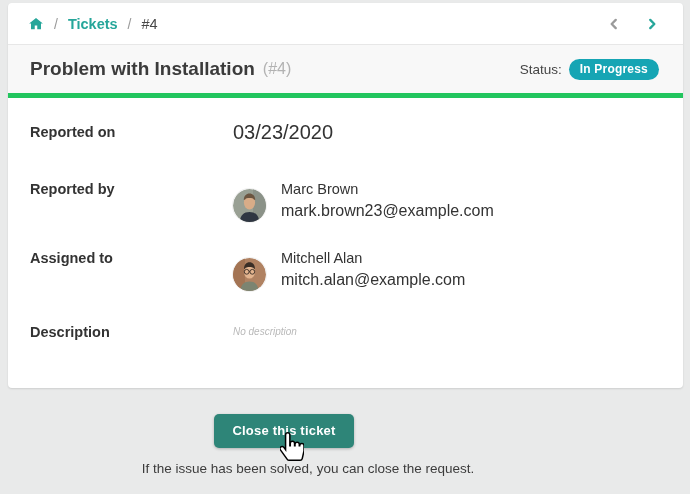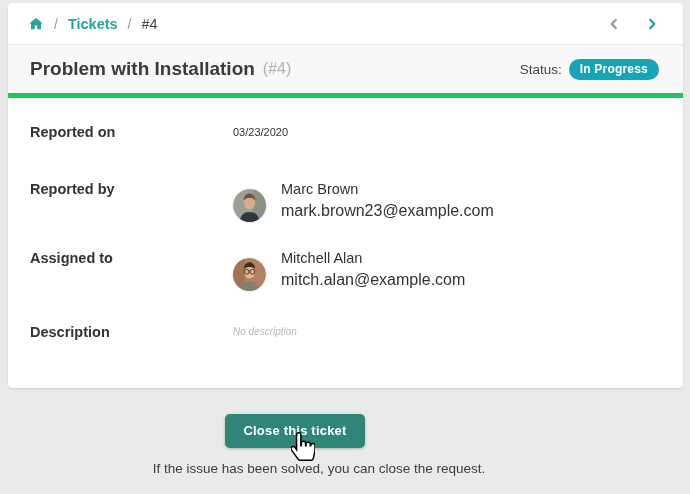--- a/index.html
+++ b/index.html
@@ -79,39 +79,39 @@
   .row-reported-by { margin-bottom: 26px; }
   .row-assigned-to { margin-bottom: 31px; }
   .field-label {
     width: 203px;
     flex: 0 0 203px;
     font-size: 14.5px;
     font-weight: bold;
     color: #333333;
     line-height: 20px;
   }
-  .field-value { font-size: 11px; color: #333333; line-height: 20px; }
+  .field-value { font-size: 20px; color: #333333; line-height: 20px; }
   .person { display: flex; align-items: flex-end; }
   .avatar {
     width: 33px; height: 33px;
     border-radius: 50%;
     overflow: hidden;
     flex: 0 0 33px;
     margin-top: -4px;
     box-shadow: 0 0 0 1px rgba(0,0,0,0.06);
   }
   .avatar svg { display: block; }
   .person-text { margin-left: 15px; }
   .person-name { font-size: 14.5px; color: #333333; line-height: 21px; }
   .person-email { font-size: 16px; color: #333333; line-height: 22px; }
   .no-description { font-style: italic; color: #b9b9b9; font-size: 10px; }
   
   .below-card {
     position: absolute;
-    left: 16px; top: 388px;
+    left: 5px; top: 388px;
     width: 558px;
     text-align: center;
   }
   .close-btn-wrap { position: relative; display: inline-block; margin-top: 26px; }
   .close-btn {
     background: #2e8578;
     color: #ffffff;
     font-family: "Liberation Sans", sans-serif;
     font-size: 13px;
     font-weight: bold;

